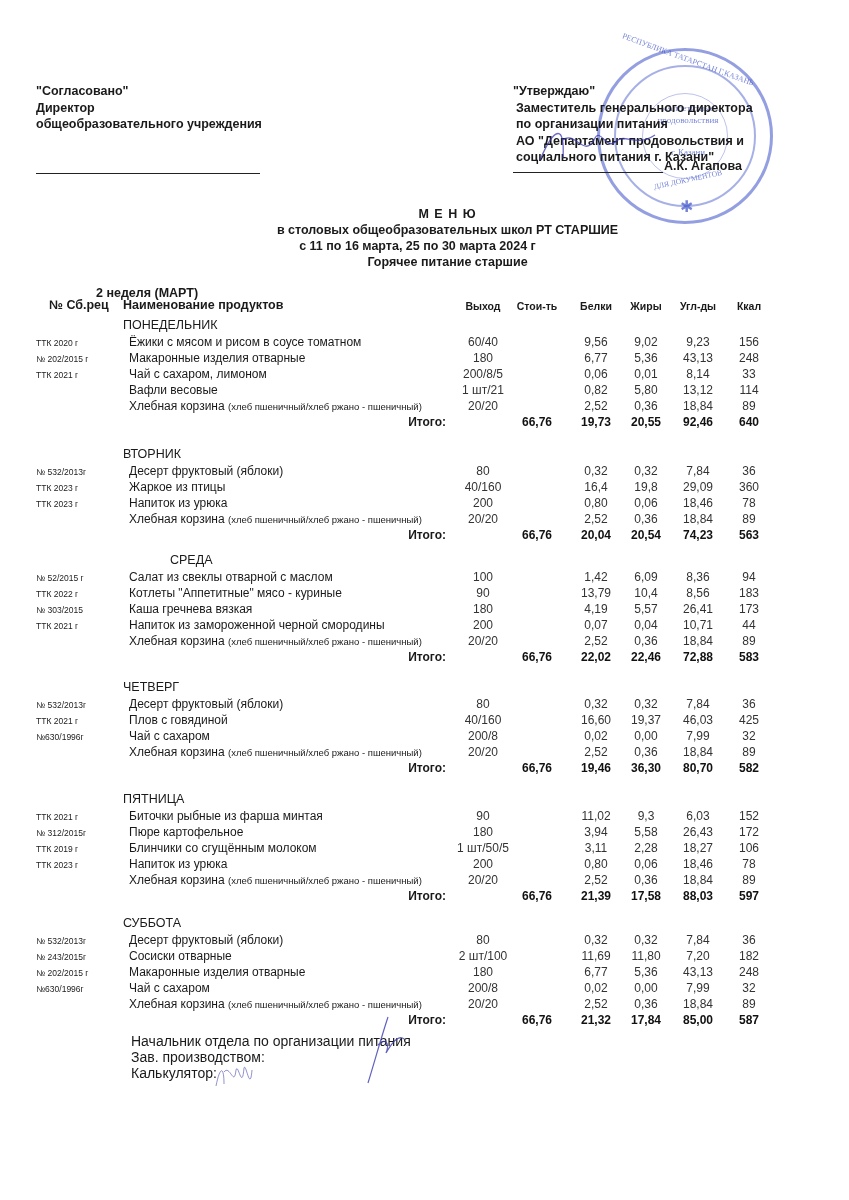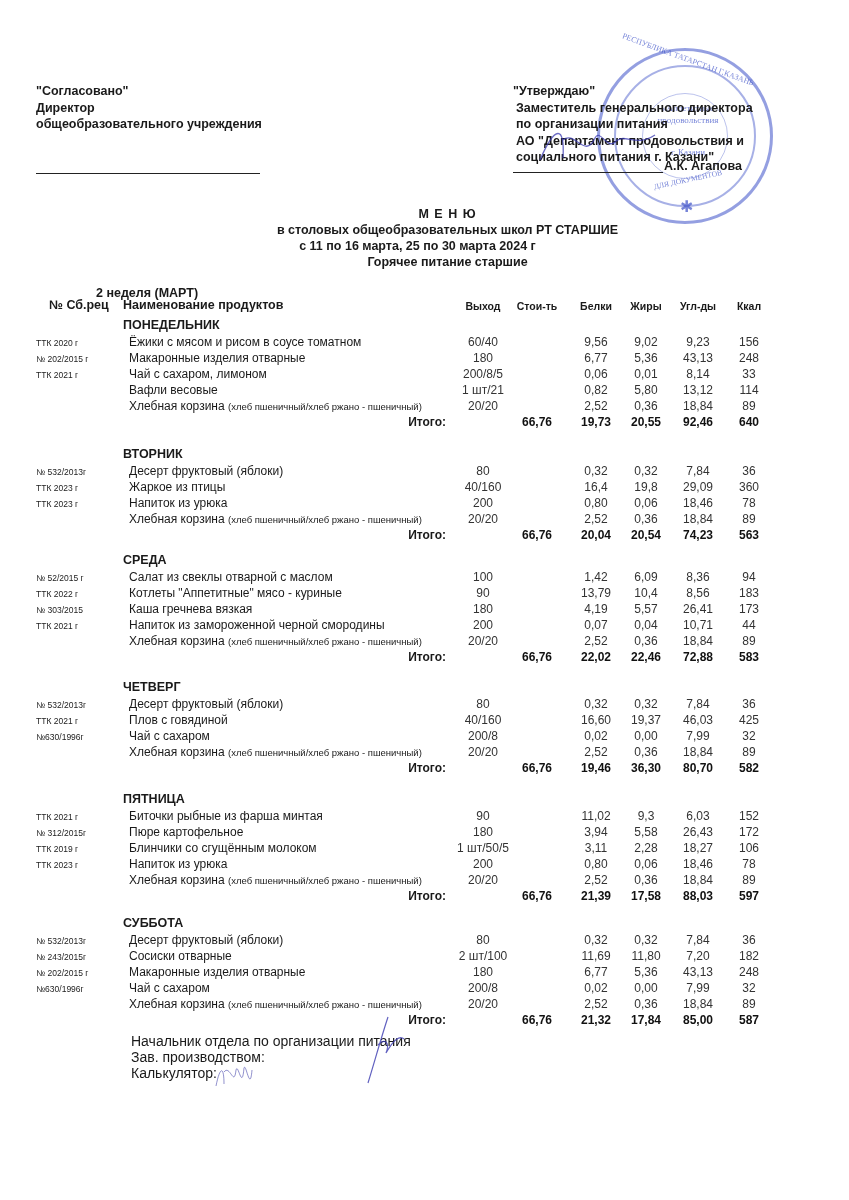--- a/index.html
+++ b/index.html
@@ -6,21 +6,21 @@
   body { width: 849px; height: 1200px; position: relative; overflow: hidden;
          font-family: "Liberation Sans", sans-serif; color: #1a1a1a; }
   .abs { position: absolute; }
   .hdr { font-size: 12.5px; font-weight: bold; line-height: 16.5px; }
   .sigline { height: 1px; background: #222; }
   .title { position: absolute; left: 0; width: 849px; text-align: center; font-weight: bold; font-size: 12.5px; line-height: 16px; margin-left: 23px; }
   .week { font-weight: bold; font-size: 12.5px; }
   .colhdr { position: absolute; top: 300px; font-weight: bold; font-size: 10.5px; text-align: center; }
   .colhdr.left { text-align: left; font-size: 12.5px; top: 298px; }
   .day { position: absolute; left: 0; width: 849px; }
-  .dayname { position: absolute; left: 123px; font-weight: bold; font-size: 12.5px; }
+  .dayname { position: absolute; left: 123px; font-weight: normal; font-size: 12.5px; }
   .row { position: absolute; left: 0; width: 849px; height: 16px; font-size: 12px; }
   .code { position: absolute; left: 36px; width: 82px; font-size: 8.5px; top: 3px; color: #222; }
   .name { position: absolute; left: 123px; white-space: nowrap; font-size: 12px; margin-left: 6px; }
   .name .small { font-size: 9.5px; }
   .num { position: absolute; text-align: center; font-size: 12px; color: #333; }
   .c-out { left: 455px; width: 56px; }
   .c-cost { left: 512px; width: 50px; }
   .c-b { left: 572px; width: 48px; }
   .c-j { left: 622px; width: 48px; }
   .c-u { left: 672px; width: 52px; }
@@ -181,21 +181,21 @@
       <div class="row" style="top: 81px;">
         <div class="total-label">Итого:</div>
         <div class="num total c-cost">66,76</div>
         <div class="num total c-b">20,04</div>
         <div class="num total c-j">20,54</div>
         <div class="num total c-u">74,23</div>
         <div class="num total c-k">563</div>
       </div>
     </div>
     <div class="day" style="top: 553px;">
-      <div class="dayname" style="top: 0px;">СРЕДА</div>
+      <div class="dayname" style="top: 0px; margin-left: 47px;">СРЕДА</div>
       <div class="row" style="top: 17px;">
         <div class="code">№ 52/2015 г</div>
         <div class="name"><span>Салат из свеклы отварной с маслом</span></div>
         <div class="num c-out">100</div>
         <div class="num c-b">1,42</div>
         <div class="num c-j">6,09</div>
         <div class="num c-u">8,36</div>
         <div class="num c-k">94</div>
       </div>
       <div class="row" style="top: 33px;">

